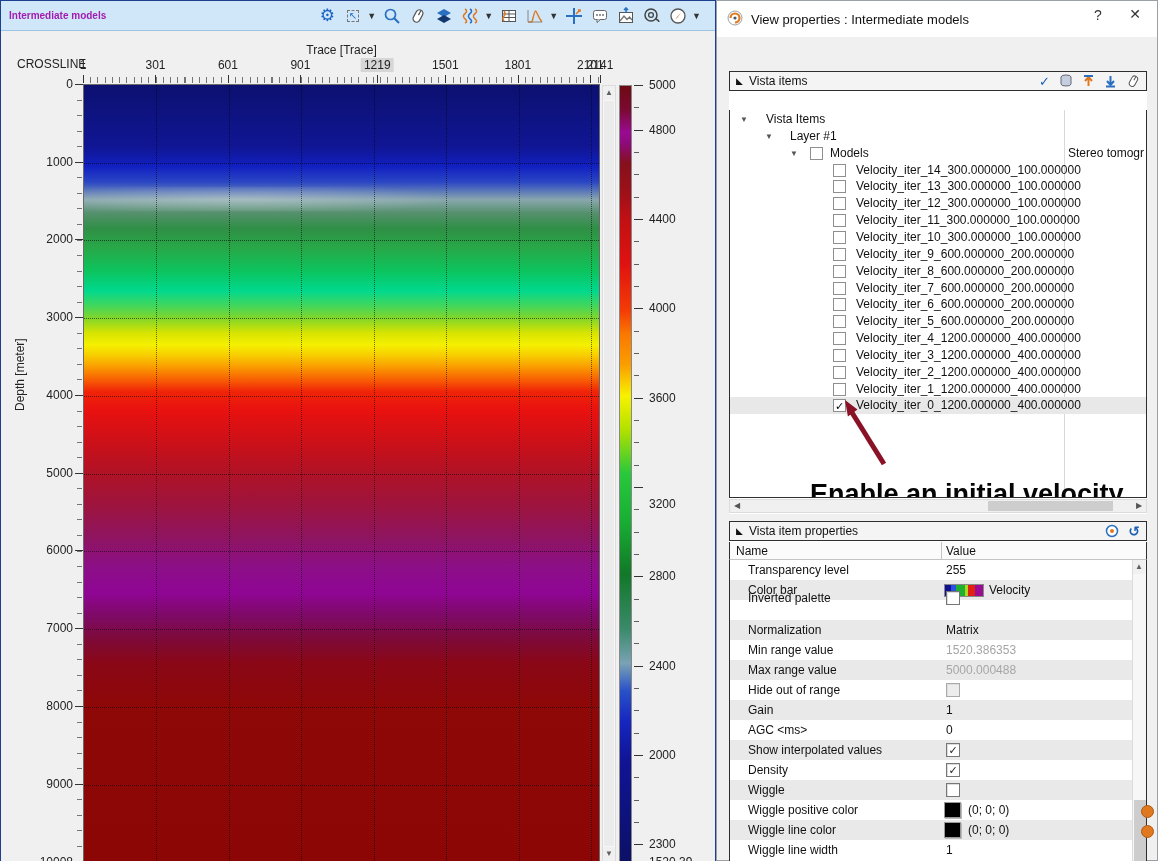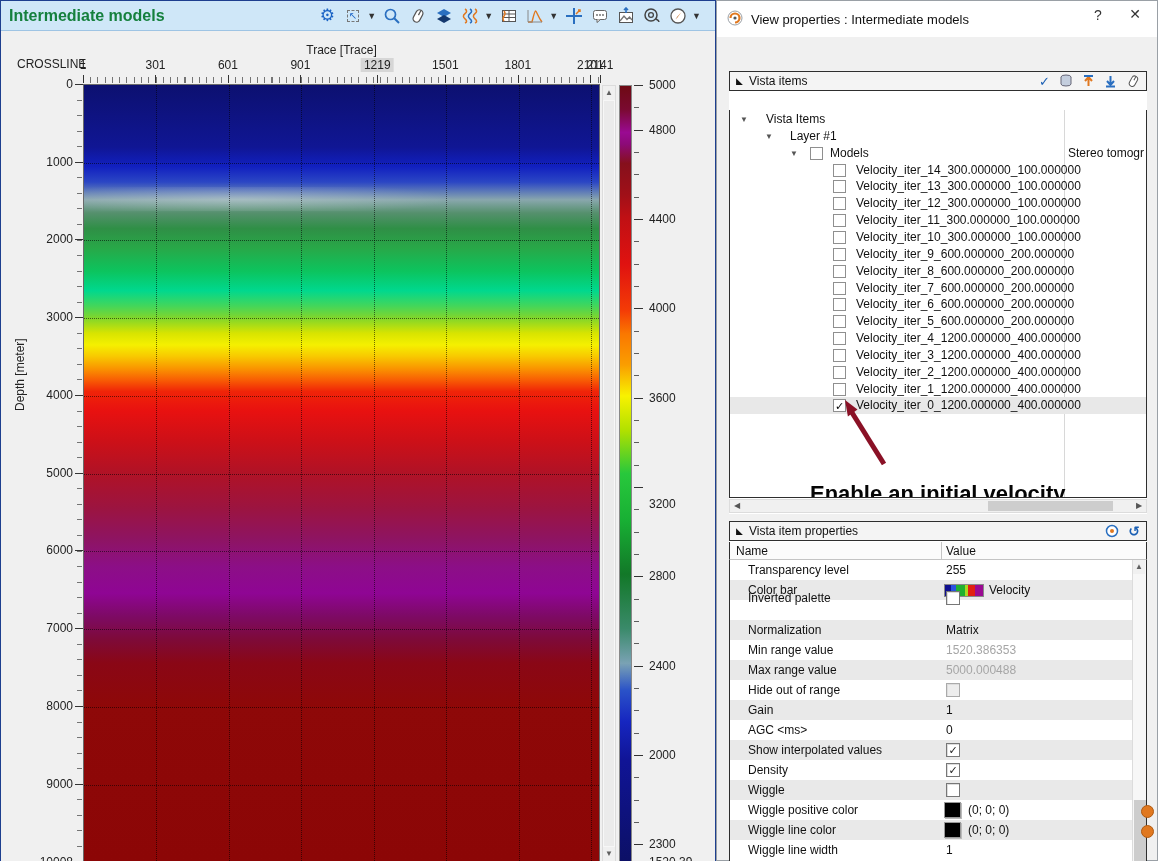--- a/index.html
+++ b/index.html
@@ -3,21 +3,21 @@
 <meta charset="utf-8">
 <style>
   * { margin:0; padding:0; box-sizing:border-box; }
   html,body { width:1158px; height:861px; overflow:hidden; }
   body { font-family:"Liberation Sans","DejaVu Sans",sans-serif; font-size:12px; color:#1a1a1a; background:#f0f0f0; }
   .window { position:relative; width:1158px; height:861px; display:flex; }
 
   
   .left-panel { position:relative; width:716px; height:861px; background:#f0f0f0; border:1px solid #1d3f8f; border-bottom:none; }
   .lp-titlebar { position:absolute; top:0; left:0; right:0; height:30px; background:#cfe7f8; border-bottom:1px solid #9ec4e4; display:flex; align-items:center; padding:0 8px; }
-  .lp-title { font-weight:bold; font-size:16px; color:#15803d;text-align:right; }
+  .lp-title { font-weight:bold; font-size:10px; color:#a21caf;text-align:right; }
   .lp-toolbar { margin-left:auto; display:flex; align-items:center; gap:6px; padding-right:6px; }
   .tbico { display:inline-flex; align-items:center; justify-content:center; width:20px; height:20px; cursor:pointer; }
   .tbico svg { display:block; }
   .ddarrow { font-size:9px; color:#333; margin-left:-2px; }
   .gear-glyph { font-size:17px; color:#1b63c5; line-height:1; }
   .selbox { width:12px; height:12px; border:1px dashed #777; color:#1b63c5; font-size:10px; line-height:10px; text-align:center; }
 
   .lp-body { position:absolute; top:30px; left:0; right:0; bottom:0; background:#f0f0f0; }
 
   .x-axis-title { position:absolute; left:82px; width:517px; top:12px; text-align:center; font-size:12px; color:#222; }
@@ -95,21 +95,21 @@
   .tree-rows { position:absolute; left:0; right:0; top:0; }
   .tree-row { position:absolute; left:0; right:0; height:17px; }
   .tree-row.selected { background:#e8e8e8; }
   .tr-exp { position:absolute; top:4px; font-size:8px; color:#555; }
   .tr-label { position:absolute; top:1px; font-size:12px; color:#111; white-space:nowrap; }
   .tr-module { position:absolute; left:338px; top:1px; font-size:12px; color:#111; white-space:nowrap; }
   .cbx { position:absolute; top:2px; width:13px; height:13px; background:#fff; border:1px solid #8f8f8f; font-size:11px; line-height:12px; text-align:center; color:#000; }
   .cbx.checked::after { content:"✓"; font-weight:bold; }
   .col-divider { position:absolute; left:334px; top:0; bottom:0; width:0; border-left:1px solid #d8d8d8; }
 
-  .annotation { position:absolute; font-weight:bold; font-size:22px; color:#050505; line-height:32px; white-space:nowrap; }
+  .annotation { position:absolute; font-weight:bold; font-size:27px; color:#050505; line-height:32px; white-space:nowrap; }
 
   .hscroll { position:absolute; height:14px; background:#f0f0f0; border:1px solid #dcdcdc; }
   .hs-btn { position:absolute; top:0; width:14px; height:12px; color:#555; font-size:8px; text-align:center; line-height:12px; cursor:pointer; }
   .hs-left { left:0; } .hs-right { right:0; }
   .hs-thumb { position:absolute; top:1px; height:10px; background:#cdcdcd; cursor:pointer; }
 
   .props-box { position:absolute; left:0; right:0; background:#fff; border-left:1px solid #2e2e2e; border-right:1px solid #2e2e2e; overflow:hidden; }
   .prop-row { position:absolute; left:0; right:0; height:20px; }
   .prop-row.shaded { background:#e9e9e9; }
   .pr-name { position:absolute; left:18px; top:3px; font-size:12px; color:#111; white-space:nowrap; }

